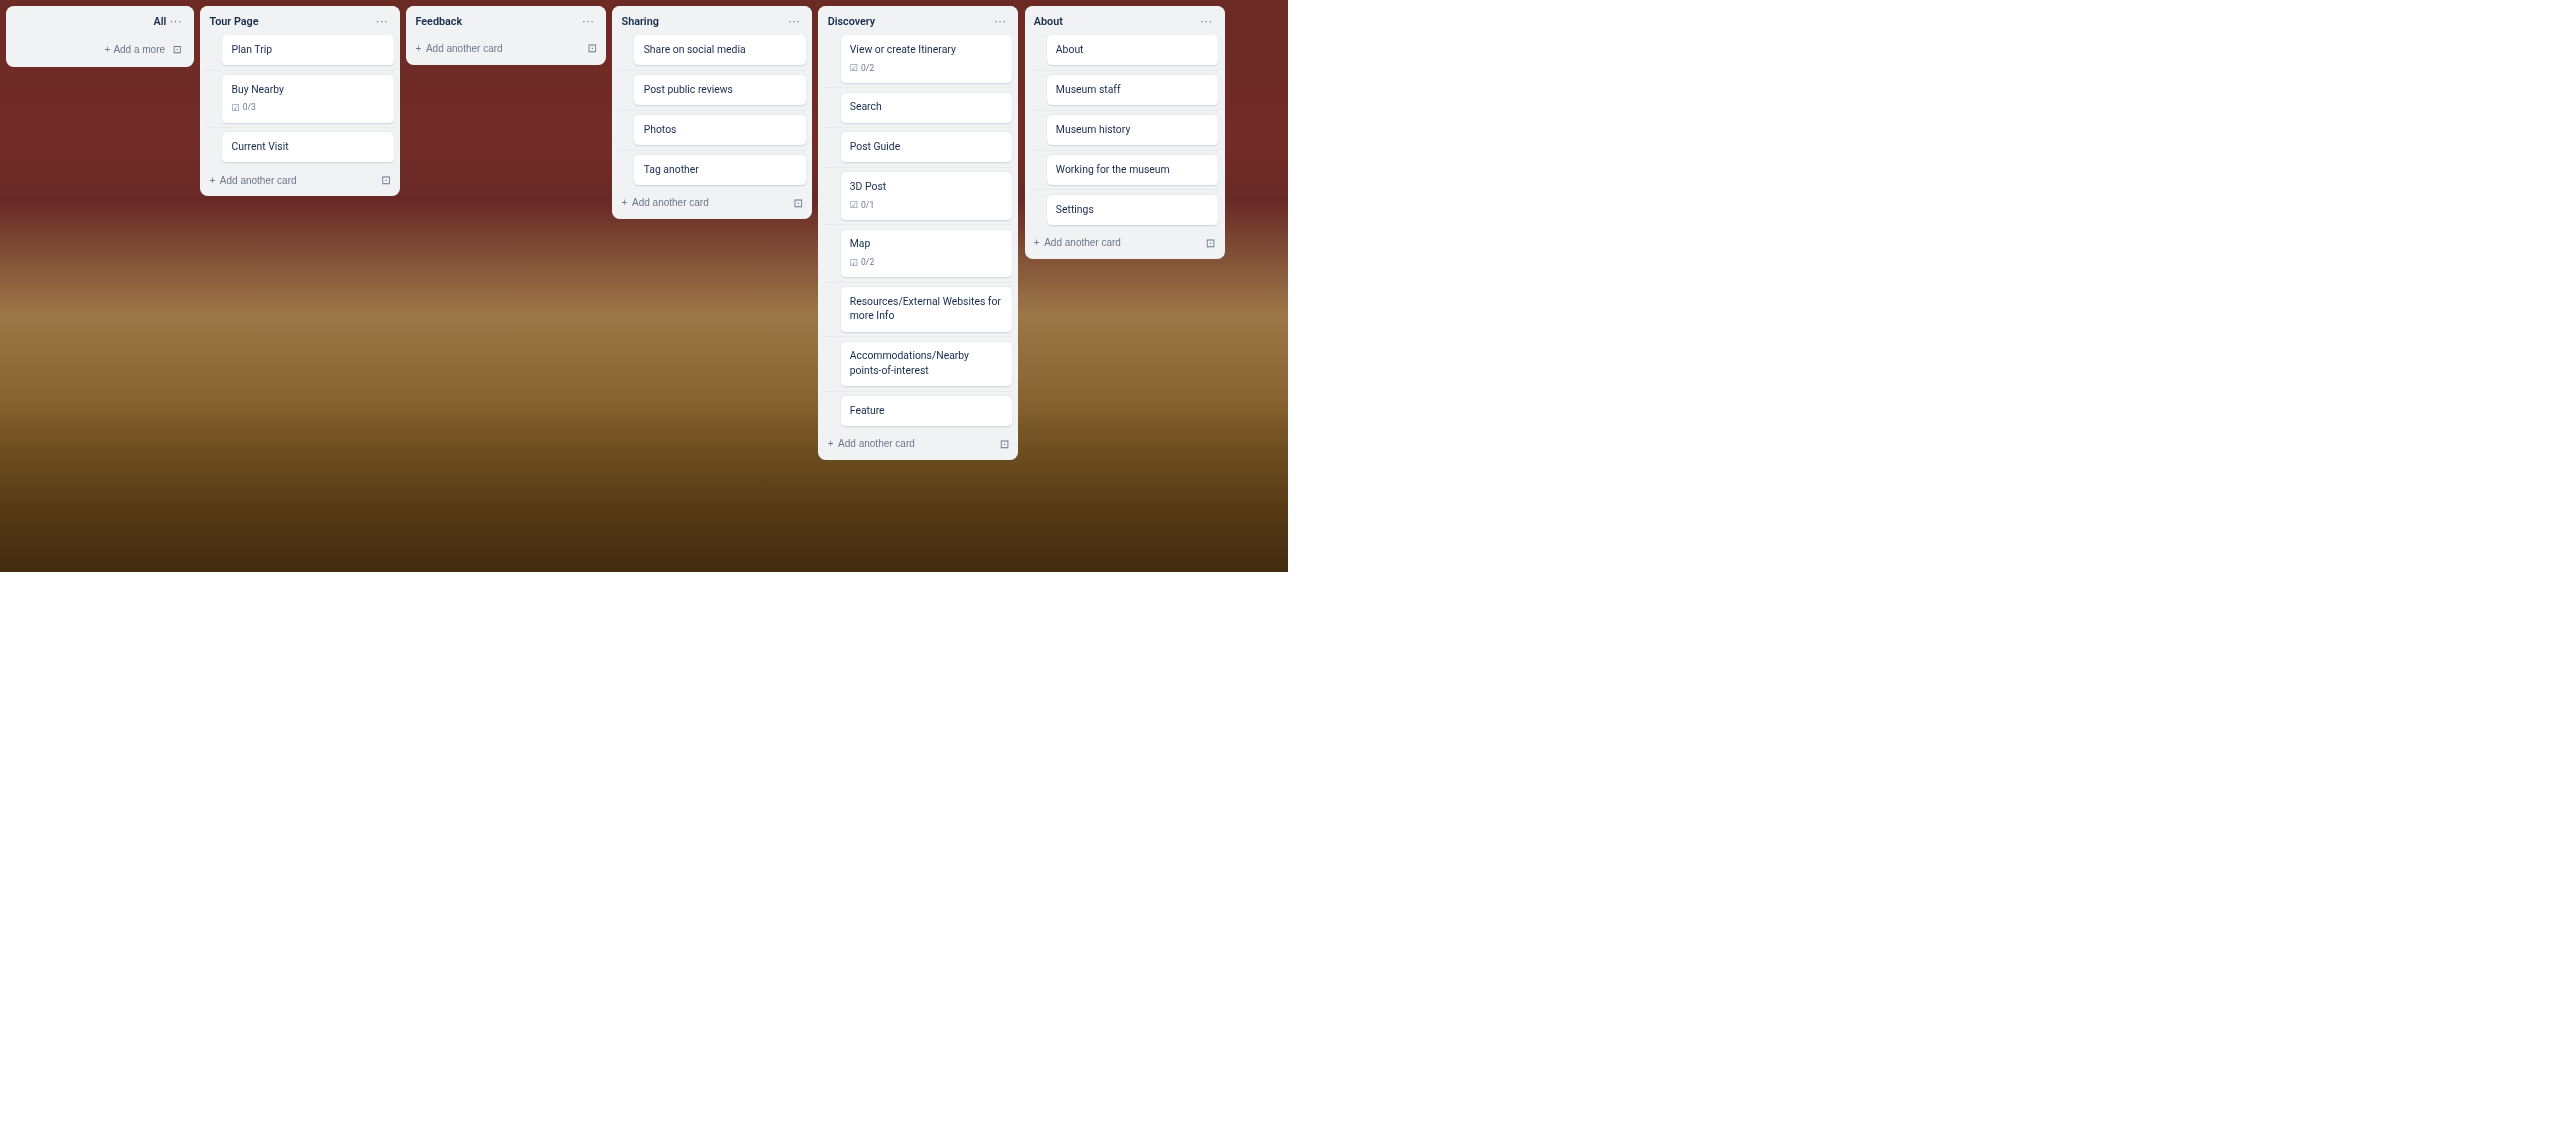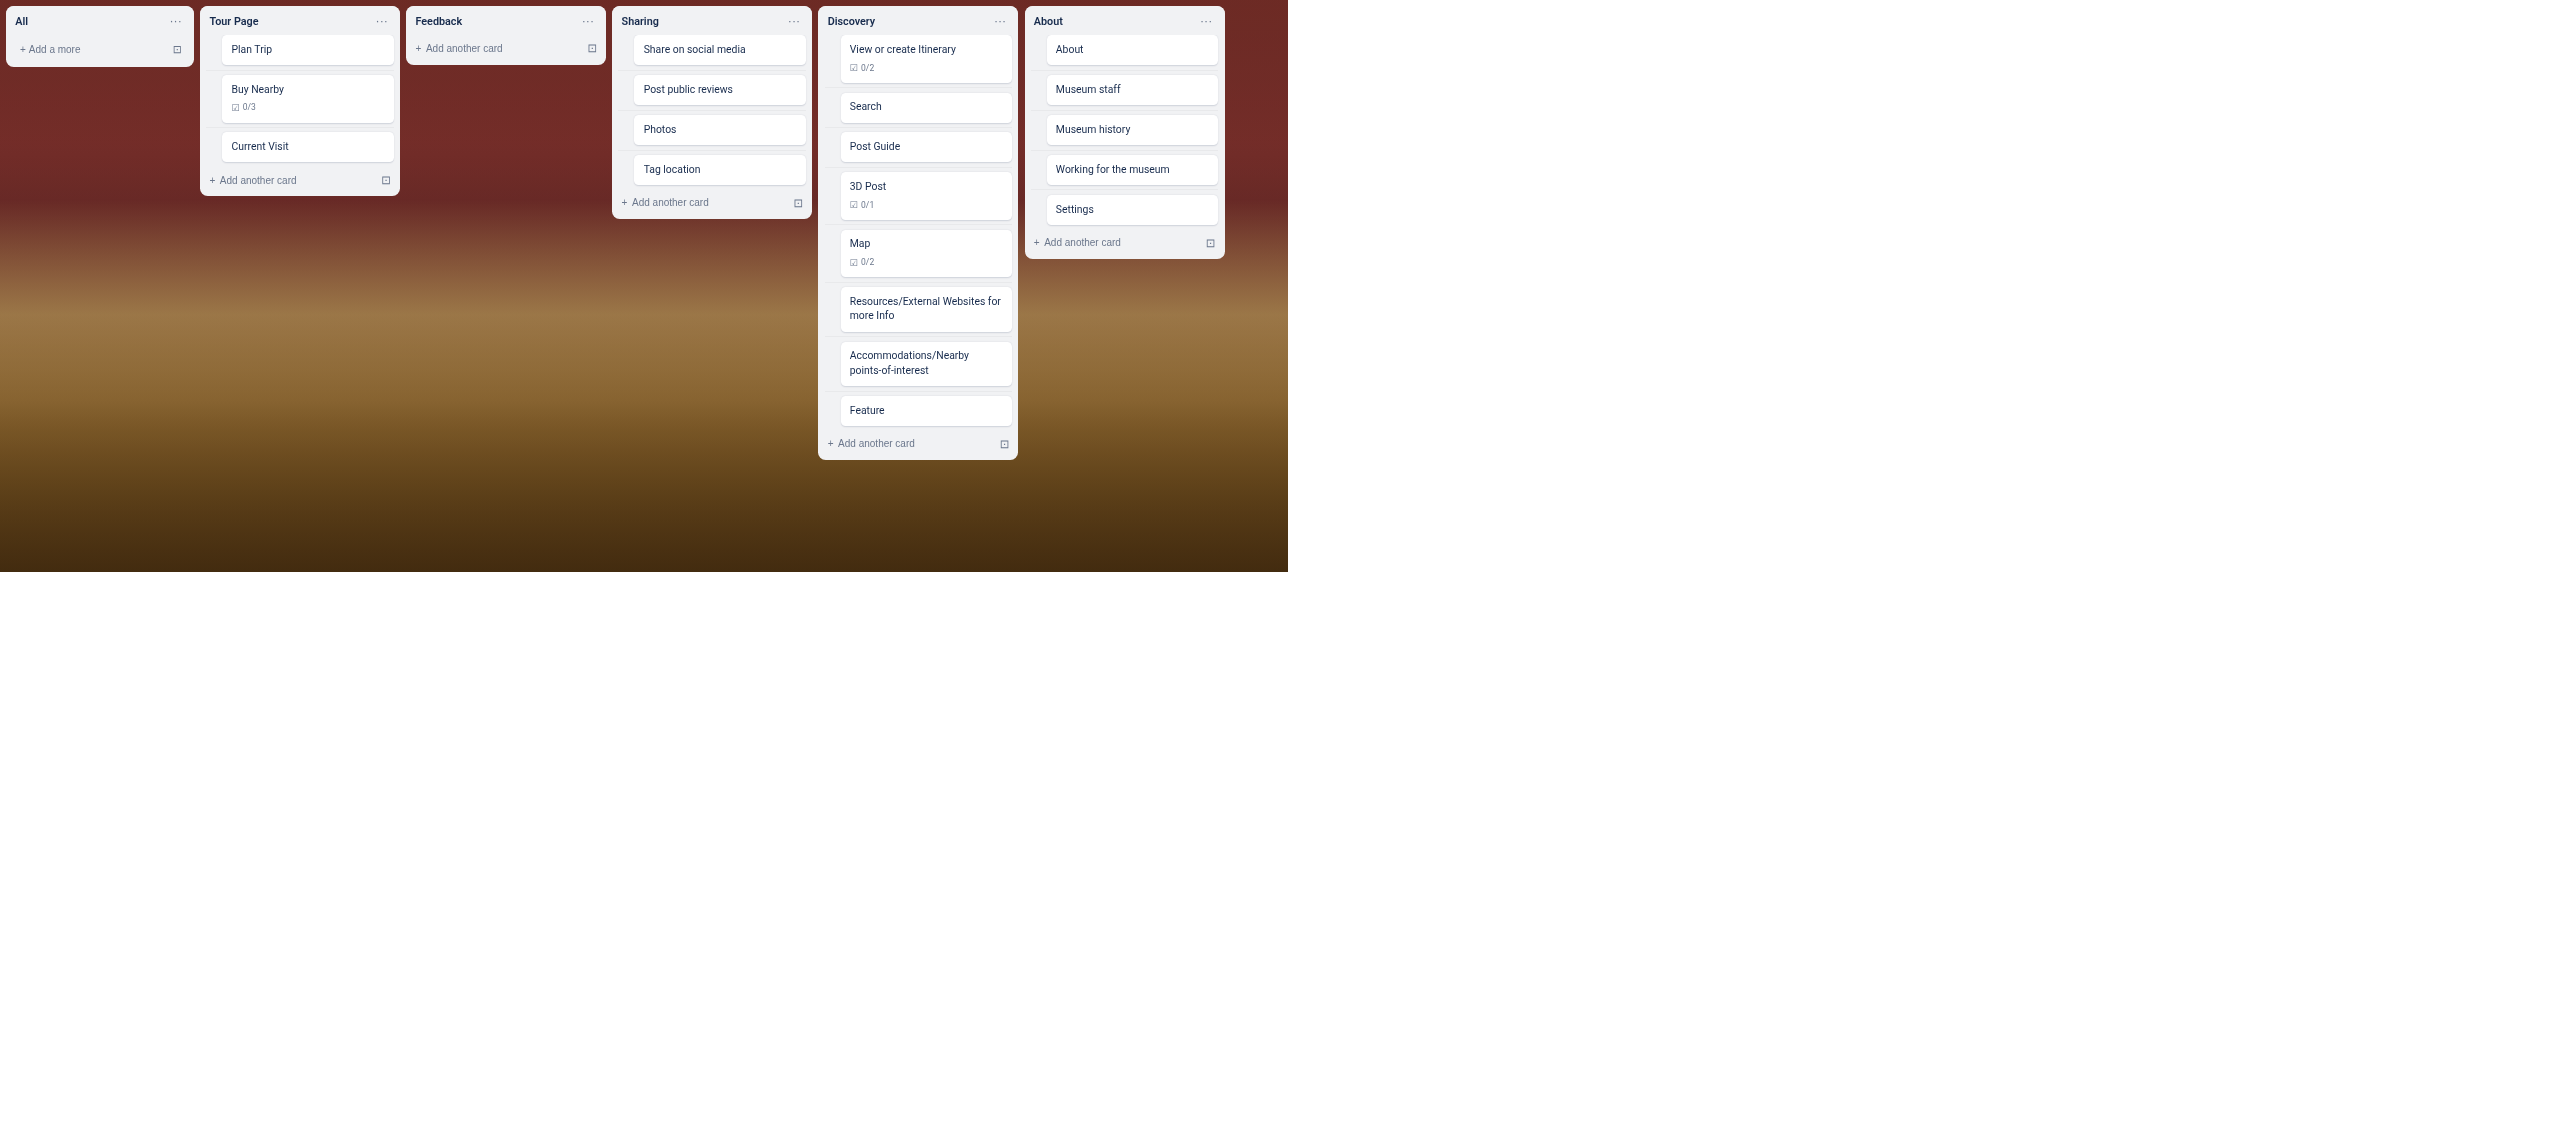--- a/index.html
+++ b/index.html
@@ -167,20 +167,21 @@
       color: #6b778c;
       font-size: 11.5px;
       padding: 3.1px;
       border-radius: 3.1px;
     }
 
     
     .column-all {
       width: 188px;
       min-width: 188px;
+      align-items: flex-end;
     }
 
     .all-add-card {
       display: flex;
       align-items: center;
       justify-content: space-between;
       padding: 4.6px 9.2px 7.7px;
     }
 
     .all-add-btn {
@@ -278,21 +279,21 @@
         <span class="column-title">Sharing</span>
         <button class="column-menu-btn">···</button>
       </div>
       <div class="column-cards">
         <div class="card"><span>Share on social media</span></div>
         <div class="card-divider"></div>
         <div class="card"><span>Post public reviews</span></div>
         <div class="card-divider"></div>
         <div class="card"><span>Photos</span></div>
         <div class="card-divider"></div>
-        <div class="card"><span>Tag location</span></div>
+        <div class="card"><span>Tag another</span></div>
       </div>
       <div class="add-card-row">
         <button class="add-card-left">
           <span>+</span>
           <span>Add another card</span>
         </button>
         <button class="add-card-icon-btn">⊡</button>
       </div>
     </div>
     <div class="column">

